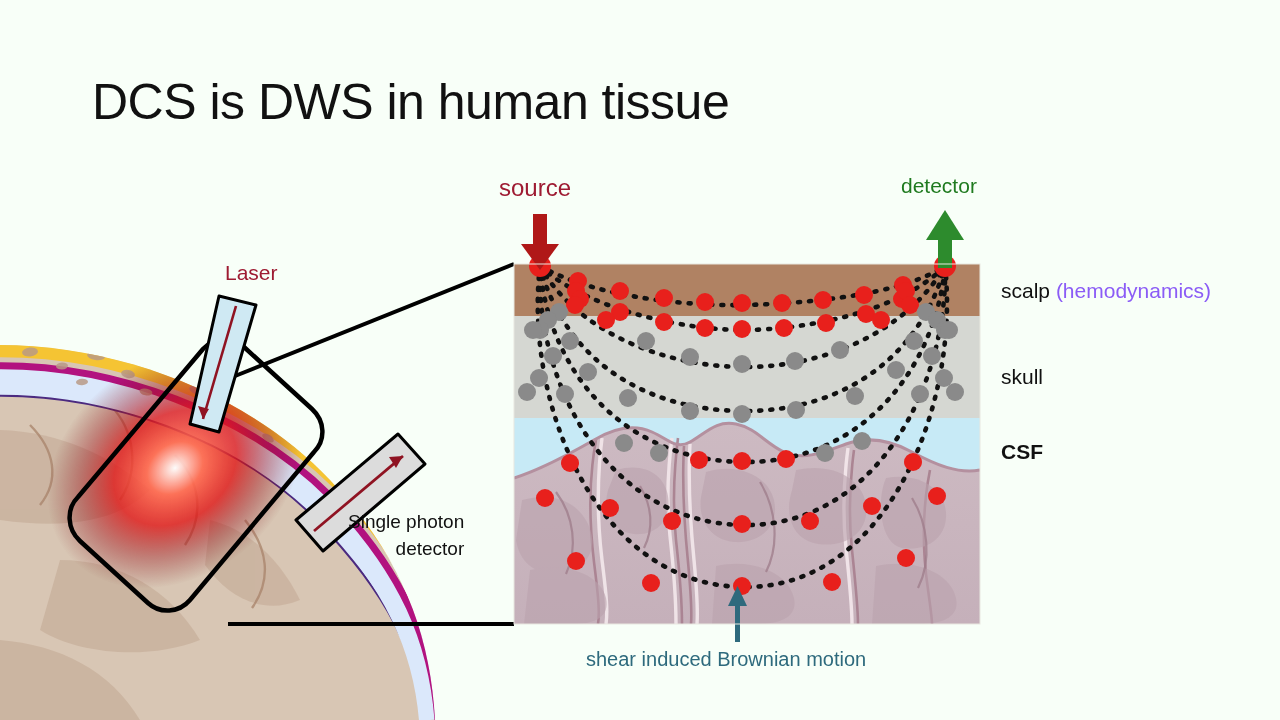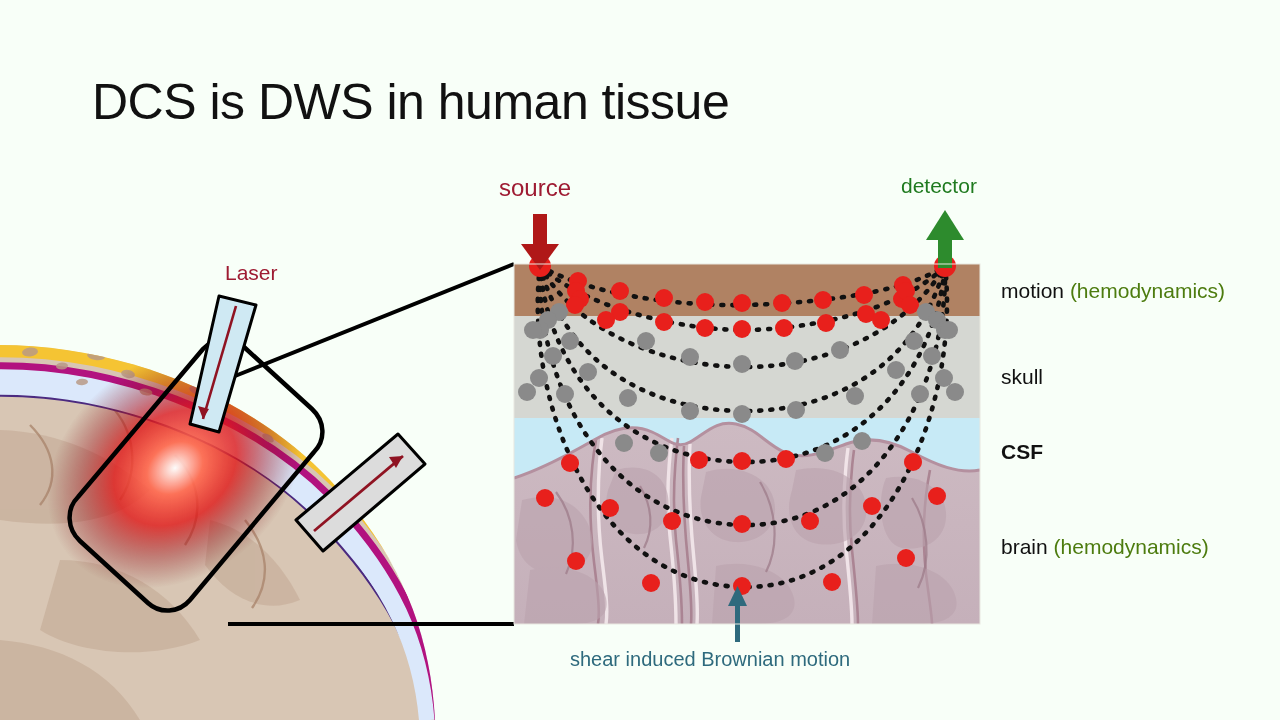--- a/index.html
+++ b/index.html
@@ -14,23 +14,23 @@
   .txt{position:absolute;white-space:pre;}
   #title{
     left:92px;top:72px;
     font-size:50px;line-height:60px;
     color:#111111;letter-spacing:-0.5px;
   }
   #lbl-source{left:499px;top:174px;font-size:24px;color:#9e1b32;}
   #lbl-detector{left:901px;top:174px;font-size:21px;color:#1f7a1f;}
   #lbl-laser{left:225px;top:261px;font-size:21px;color:#9e1b32;}
   #lbl-spd{left:348px;top:508px;font-size:19px;color:#111111;line-height:27px;}
-  #lbl-shear{left:570px;top:648px;font-size:20px;color:#2e6a7d;}
+  #lbl-shear{left:586px;top:648px;font-size:20px;color:#2e6a7d;}
   .layer-lbl{font-size:21px;color:#111111;left:1001px;}
-  .layer-lbl .hemo{color:#4d7c0f;}
+  .layer-lbl .hemo{color:#8b5cf6;}
   #lbl-scalp{top:279px;}
   #lbl-skull{top:357px;margin-top:8px;}
   #lbl-csf{top:440px;font-weight:bold;}
   #lbl-brain{top:535px;}
 </style>
 </head>
 <body>
 
 <div id="stage">
 
@@ -363,24 +363,25 @@
 
   <rect x="514" y="264" width="466" height="360" fill="none" stroke="#e8e8e0" stroke-width="1"></rect>
 </svg>
 
 <div class="txt" id="title">DCS is DWS in human tissue</div>
 
 <div class="txt" id="lbl-source">source</div>
 <div class="txt" id="lbl-detector">detector</div>
 <div class="txt" id="lbl-laser">Laser</div>
 
+<div class="txt" id="lbl-spd"><span>Single photon</span>
+<span>detector</span></div>
 
 <div class="txt" id="lbl-shear">shear induced Brownian motion</div>
 
-<div class="txt layer-lbl" id="lbl-scalp"><span>motion</span> <span class="hemo">(hemodynamics)</span></div>
+<div class="txt layer-lbl" id="lbl-scalp"><span>scalp</span> <span class="hemo">(hemodynamics)</span></div>
 
 <div class="txt layer-lbl" id="lbl-skull"><span>skull</span></div>
 
 <div class="txt layer-lbl" id="lbl-csf"><span>CSF</span></div>
 
-<div class="txt layer-lbl" id="lbl-brain"><span>brain</span> <span class="hemo">(hemodynamics)</span></div>
 
 </div>
 
 </body></html>

